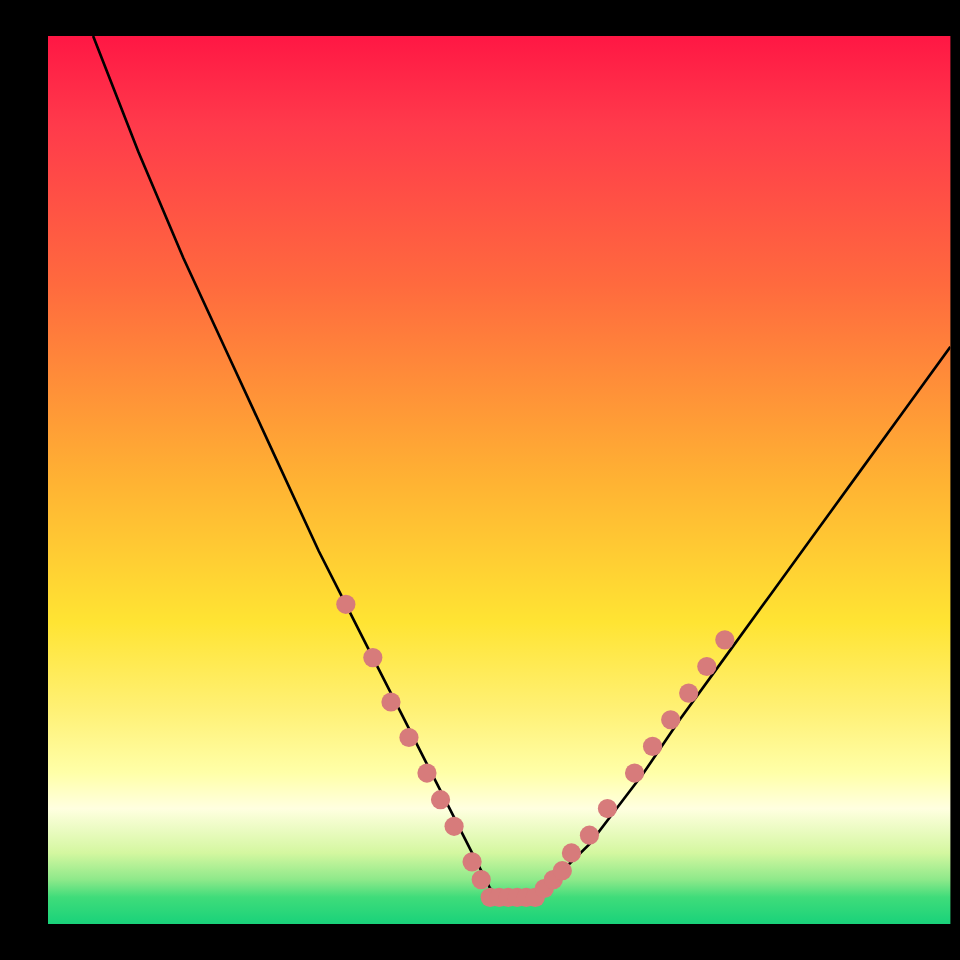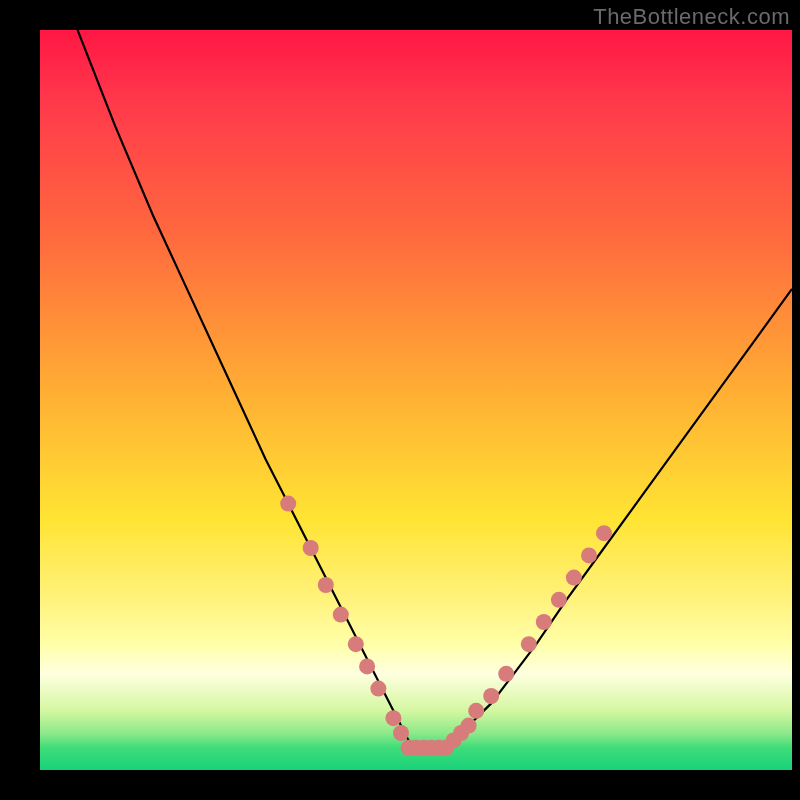--- a/index.html
+++ b/index.html
@@ -54,21 +54,20 @@
     left: 0;
     top: 0;
     width: 752px;
     height: 740px;
   }
 </style>
 </head>
 <body>
 
 <div class="frame">
-  <div class="watermark">TheBottleneck.com</div>
 
   <div class="plot-area">
     <svg class="plot-svg" viewBox="0 0 752 740" preserveAspectRatio="none">
       <path id="curve-path" fill="none" stroke="#000000" stroke-width="2.2" d="M37.6 0.0 L75.2 96.2 L112.8 185.0 L150.4 266.4 L188.0 347.8 L225.6 429.2 L248.2 473.6 L270.7 518.0 L293.3 562.4 L315.8 606.8 L330.9 636.4 L345.9 666.0 L353.4 680.8 L361.0 695.6 L368.5 710.4 L376.0 717.8 L383.5 717.8 L391.0 717.8 L398.6 717.8 L413.6 710.4 L428.6 695.6 L451.2 673.4 L473.8 643.8 L496.3 614.2 L526.4 569.8 L564.0 518.0 L601.6 466.2 L639.2 414.4 L676.8 362.6 L714.4 310.8 L752.0 259.0 "></path>
       <g id="marker-group">
           <circle cx="248.2" cy="473.6" r="8" fill="#d77b7b"></circle>
           <circle cx="270.7" cy="518.0" r="8" fill="#d77b7b"></circle>
           <circle cx="285.8" cy="555.0" r="8" fill="#d77b7b"></circle>
           <circle cx="300.8" cy="584.6" r="8" fill="#d77b7b"></circle>
           <circle cx="315.8" cy="614.2" r="8" fill="#d77b7b"></circle>

